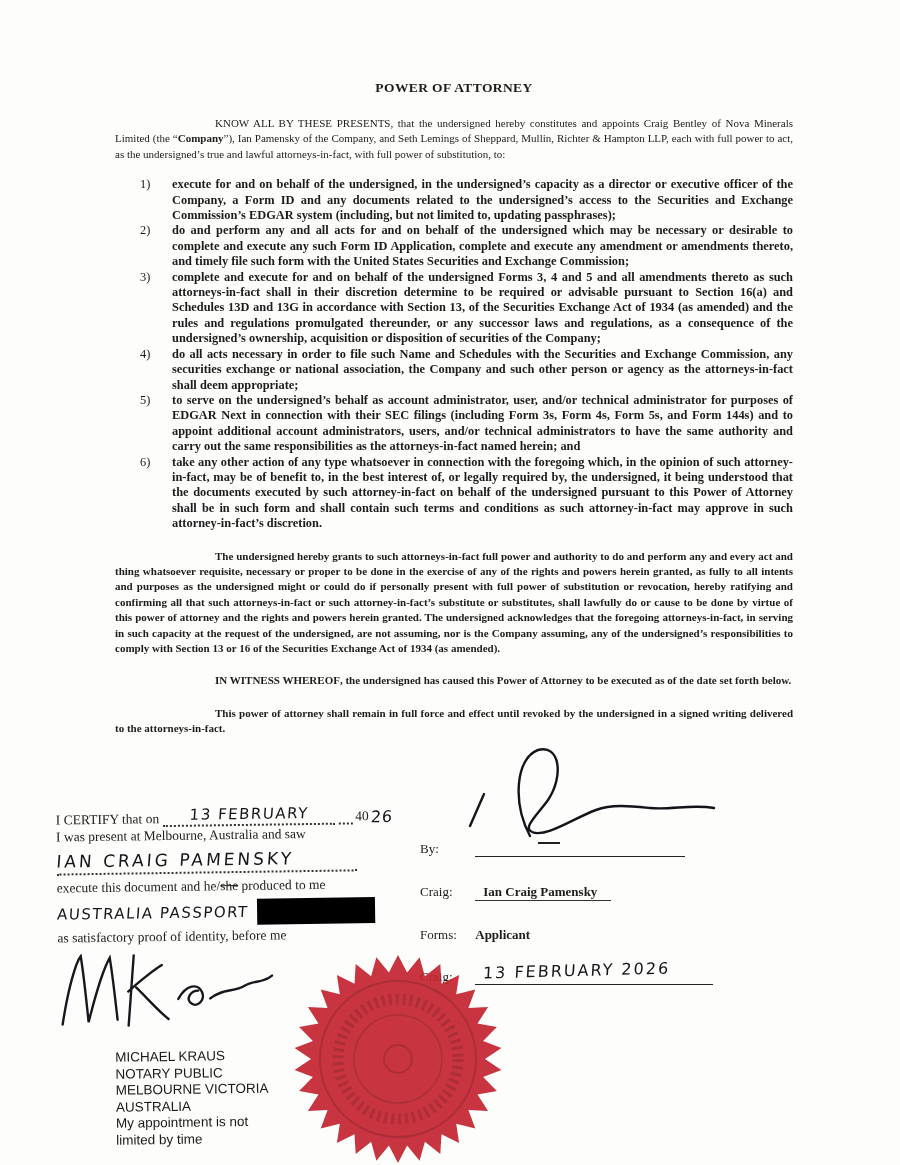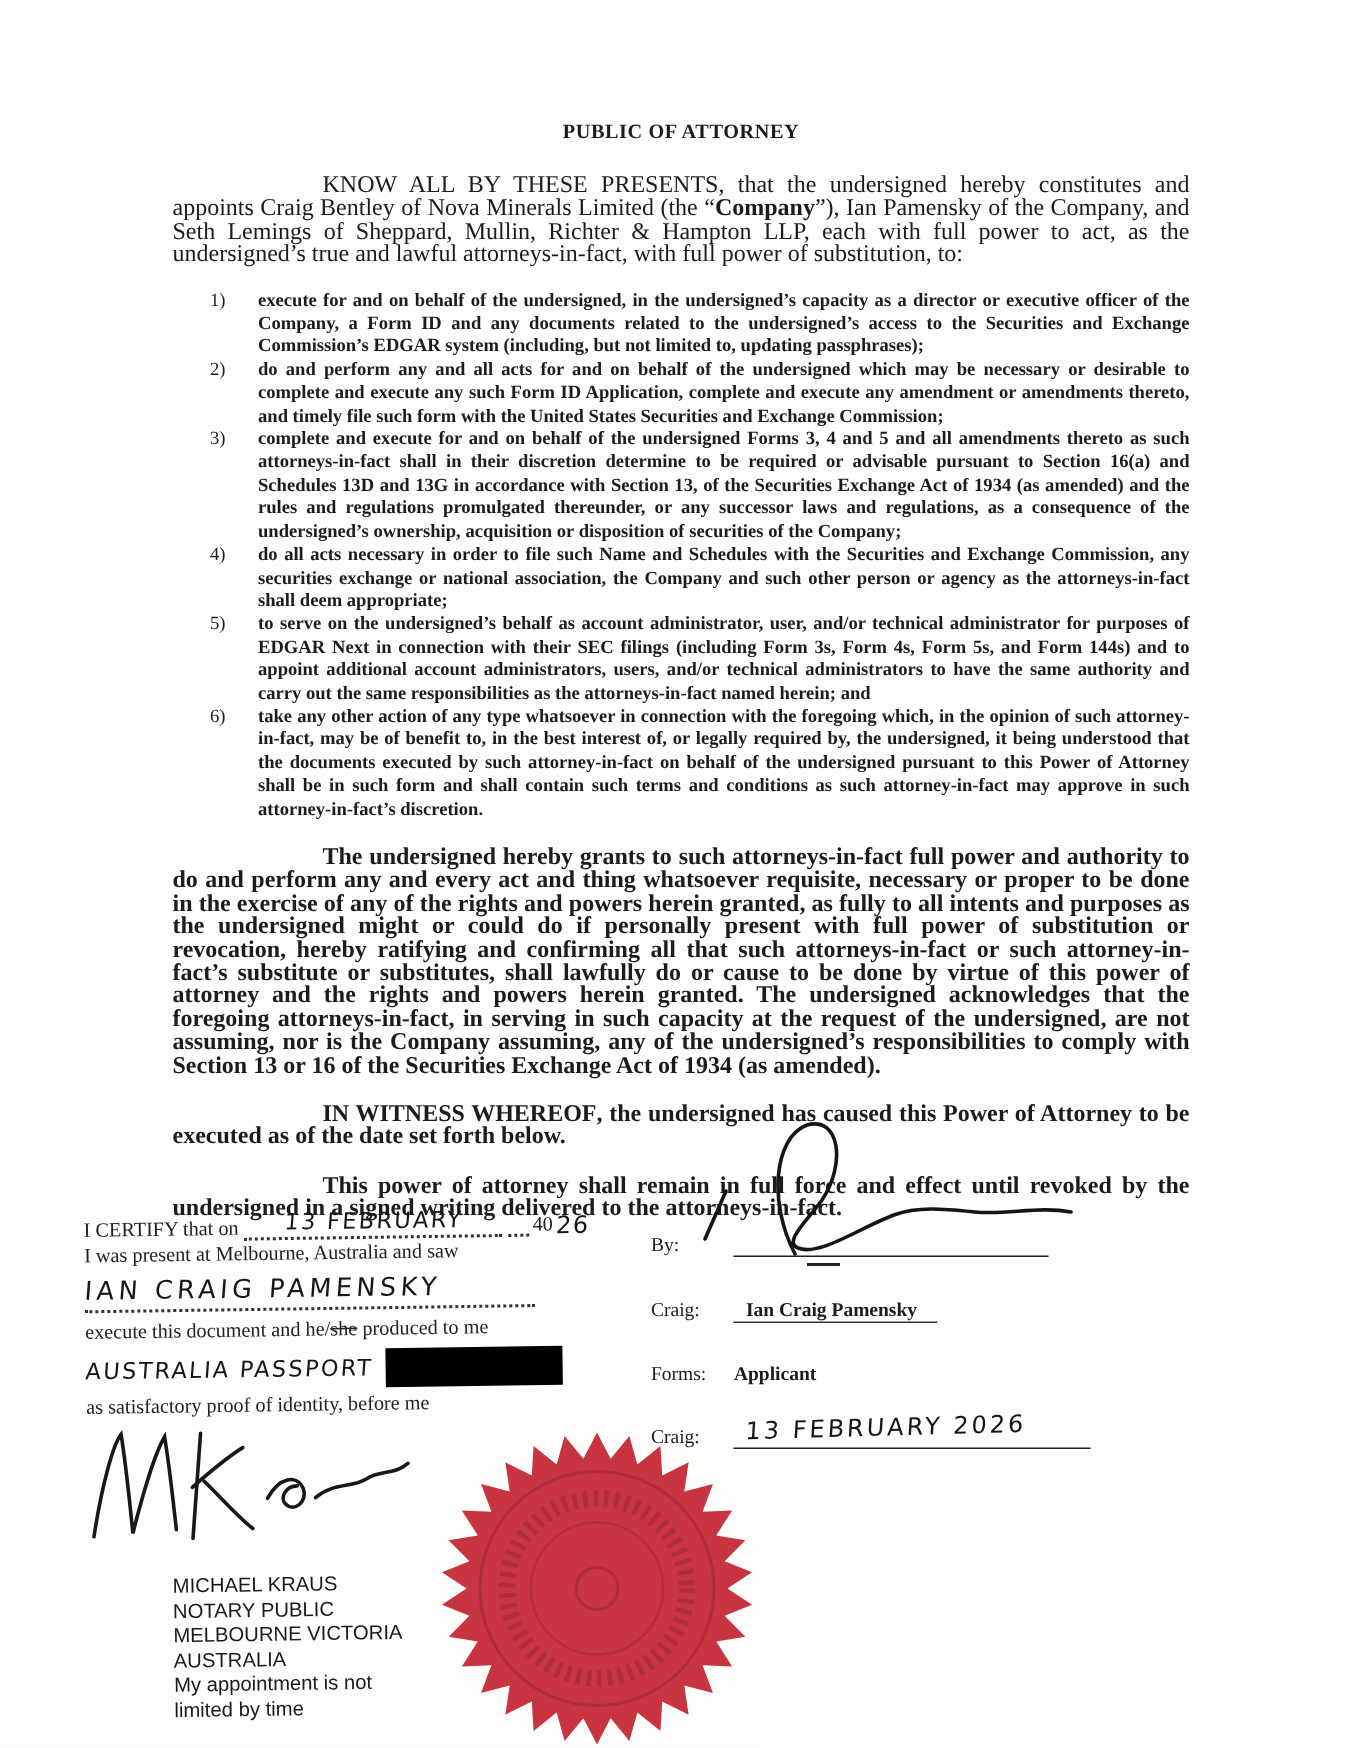--- a/index.html
+++ b/index.html
@@ -4,21 +4,21 @@
 <style>
   * { margin:0; padding:0; box-sizing:border-box; }
   html,body { background:#ffffff; }
   .page {
     position:relative; width:900px; height:1165px;
     background:#fdfdfb; color:#1c1c1c; overflow:hidden;
     font-family:"Liberation Serif", serif;
   }
   .main { position:absolute; left:115px; top:80px; width:678px; }
   .title { text-align:center; font-size:13.5px; font-weight:bold; letter-spacing:.4px; }
-  .para { font-size:16px; line-height:15.4px; text-align:justify; }
+  .para { font-size:11px; line-height:15.4px; text-align:justify; }
   .indent { text-indent:100px; }
   .mt { margin-top:17px;font-weight:bold; }
   .items { margin-top:15px; }
   .item { display:flex; font-size:12.4px; line-height:15.4px; }
   .item .num { flex:0 0 57px; padding-left:25px; }
   .item .txt { flex:1; text-align:justify;font-weight:bold; }
 
   
   .notary-block { position:absolute; left:58px; top:806px; width:365px; transform:rotate(-0.8deg); z-index:2; font-size:13.5px; }
   .cert-text { font-size:13.5px; line-height:17px; color:#222; }
@@ -33,40 +33,40 @@
   .strike { text-decoration:line-through; }
   .passport-row { margin:5px 0 2px 0; display:flex; align-items:center; }
   .hand-passport { font-size:15px; letter-spacing:1.5px; }
   .redaction { display:inline-block; width:118px; height:26px; background:#000; margin-left:8px; }
   .notary-sig { margin:2px 0 0 -4px; }
   .notary-id { margin:8px 0 0 56px; font-family:"Liberation Sans", sans-serif; font-size:13.5px; line-height:16.5px; color:#1a1a1a; }
   .notary-id .appt { width:160px; }
 
   
   .sig-block { position:absolute; left:420px; top:750px; width:372px; height:235px; z-index:2; }
-  .sig-row { position:absolute; left:14px; font-size:13px; }
+  .sig-row { position:absolute; left:0; font-size:13px;margin-top:19px; }
   .lbl { display:inline-block; width:52px; }
   .by-sig { position:absolute; left:40px; top:-8px; }
   .sigline { display:inline-block; width:210px; border-bottom:1.5px solid #222; height:14px; vertical-align:bottom; }
   .underdash { position:absolute; left:118px; top:92px; width:22px; border-top:2px solid #222; }
   .bold { font-weight:bold; }
   .name-val { border-bottom:1.5px solid #333; padding:0 14px 1px 8px; }
   .dateline { display:inline-block; width:238px; border-bottom:1.5px solid #222; position:relative; height:14px; vertical-align:bottom; }
   .hand-date2 { position:absolute; left:8px; bottom:4px; font-size:16px; letter-spacing:2px; transform:rotate(-1.5deg) skewX(-5deg); white-space:nowrap; }
 
   
   .seal { position:absolute; left:293px; top:953px; z-index:5; opacity:.92; }
 </style>
 </head>
 <body>
 
 <div class="page">
 
   <div class="main">
-    <div class="title">PUBLIC OF ATTORNEY</div>
+    <div class="title">POWER OF ATTORNEY</div>
 
     <p class="para indent" style="margin-top:20px"><span>KNOW ALL BY THESE PRESENTS, that the undersigned hereby constitutes and appoints Craig Bentley of Nova Minerals Limited (the “</span><b>Company</b><span>”), Ian Pamensky of the Company, and Seth Lemings of Sheppard, Mullin, Richter &amp; Hampton LLP, each with full power to act, as the undersigned’s true and lawful attorneys-in-fact, with full power of substitution, to:</span></p>
 
     <div class="items">
       <div class="item">
           <span class="num">1)</span>
           <span class="txt">execute for and on behalf of the undersigned, in the undersigned’s capacity as a director or executive officer of the Company, a Form ID and any documents related to the undersigned’s access to the Securities and Exchange Commission’s EDGAR system (including, but not limited to, updating passphrases);</span>
         </div>
       <div class="item">
           <span class="num">2)</span>

